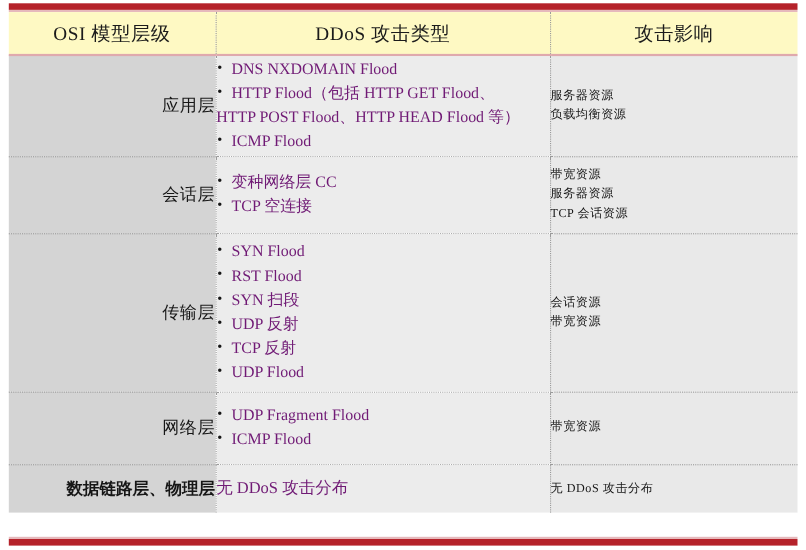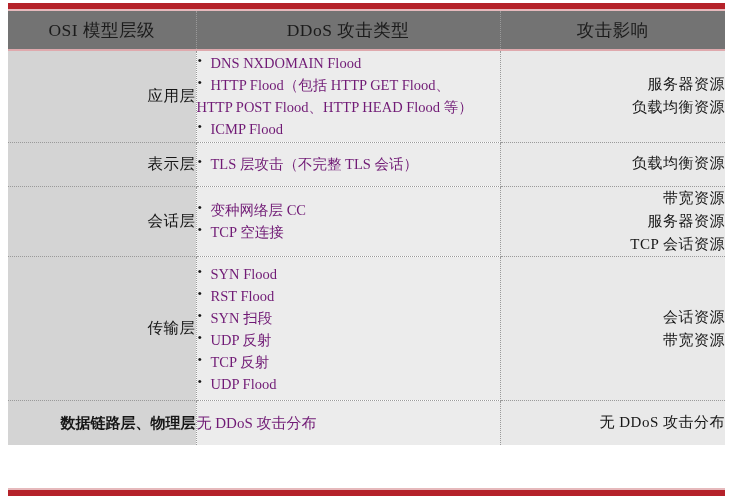--- a/index.html
+++ b/index.html
@@ -57,21 +57,21 @@
     border-right: 1px dotted #9a9a9a;
     border-bottom: 1px dotted #9a9a9a;
     vertical-align: middle;
     padding: 0;
   }
   table.osi tr > *:last-child { border-right: none; }
   table.osi tr:last-child > * { border-bottom: none; }
 
   
   thead th {
-    background: #737373;
+    background: #fef9c3;
     text-align: center;
     font-weight: normal;
     font-size: 17.5px;
     color: #1b1b1b;
     height: 38px;
     letter-spacing: 0.5px;
     border-bottom: 2px solid #dfa9ad !important;
   }
 
   
@@ -120,22 +120,22 @@
   }
   td.c2 li.cont::before { content: none; }
   td.c2 .plain {
     white-space: nowrap;
     font-size: 15px;
   }
 
   
   td.c3 {
     background: #e9e9e9;
-    text-align: right;
-    font-size: 15px;
+    text-align: left;
+    font-size: 11px;
     color: #161616;
     line-height: 1.55;
     letter-spacing: 0.5px;
   }
 
   
   .watermark {
     position: absolute;
     left: 188px;
     top: 282px;
@@ -189,31 +189,20 @@
             <li class="cont">HTTP POST Flood、HTTP HEAD Flood 等）</li>
             <li>ICMP Flood</li>
           </ul>
         </td>
         <td class="c3">
           <div>服务器资源</div>
           <div>负载均衡资源</div>
         </td>
       </tr>
 
-      <tr style="height:44px">
-        <td class="c1">表示层</td>
-        <td class="c2" style="background: rgba(233, 233, 233, 0.88);">
-          <ul>
-            <li>TLS 层攻击（不完整 TLS 会话）</li>
-          </ul>
-        </td>
-        <td class="c3">
-          <div>负载均衡资源</div>
-        </td>
-      </tr>
 
       <tr style="height:70px">
         <td class="c1">会话层</td>
         <td class="c2" style="background: rgba(233, 233, 233, 0.88);">
           <ul>
             <li>变种网络层 CC</li>
             <li>TCP 空连接</li>
           </ul>
         </td>
         <td class="c3">
@@ -234,20 +223,32 @@
             <li>TCP 反射</li>
             <li>UDP Flood</li>
           </ul>
         </td>
         <td class="c3">
           <div>会话资源</div>
           <div>带宽资源</div>
         </td>
       </tr>
 
+      <tr style="height:66px">
+        <td class="c1">网络层</td>
+        <td class="c2" style="background: rgba(233, 233, 233, 0.88);">
+          <ul>
+            <li>UDP Fragment Flood</li>
+            <li>ICMP Flood</li>
+          </ul>
+        </td>
+        <td class="c3">
+          <div>带宽资源</div>
+        </td>
+      </tr>
 
       <tr class="last" style="height:44px">
         <td class="c1">数据链路层、物理层</td>
         <td class="c2" style="background: rgba(233, 233, 233, 0.88);">
           <div class="plain">无 DDoS 攻击分布</div>
         </td>
         <td class="c3">
           <div>无 DDoS 攻击分布</div>
         </td>
       </tr>

